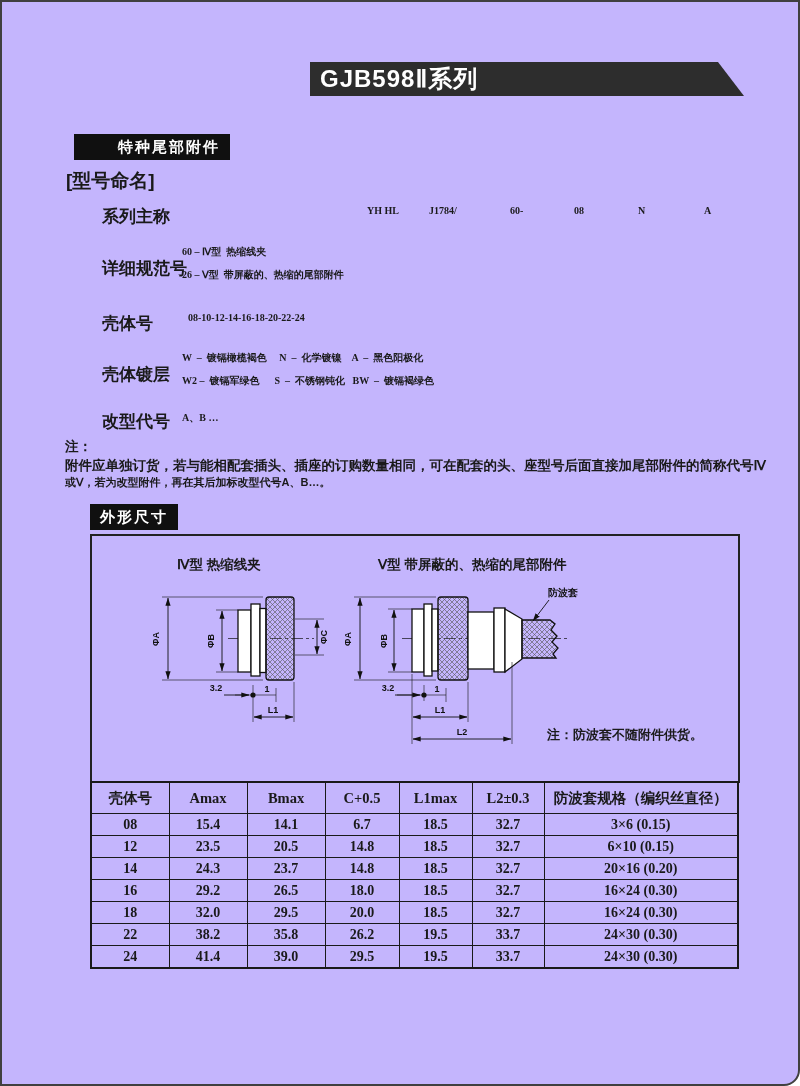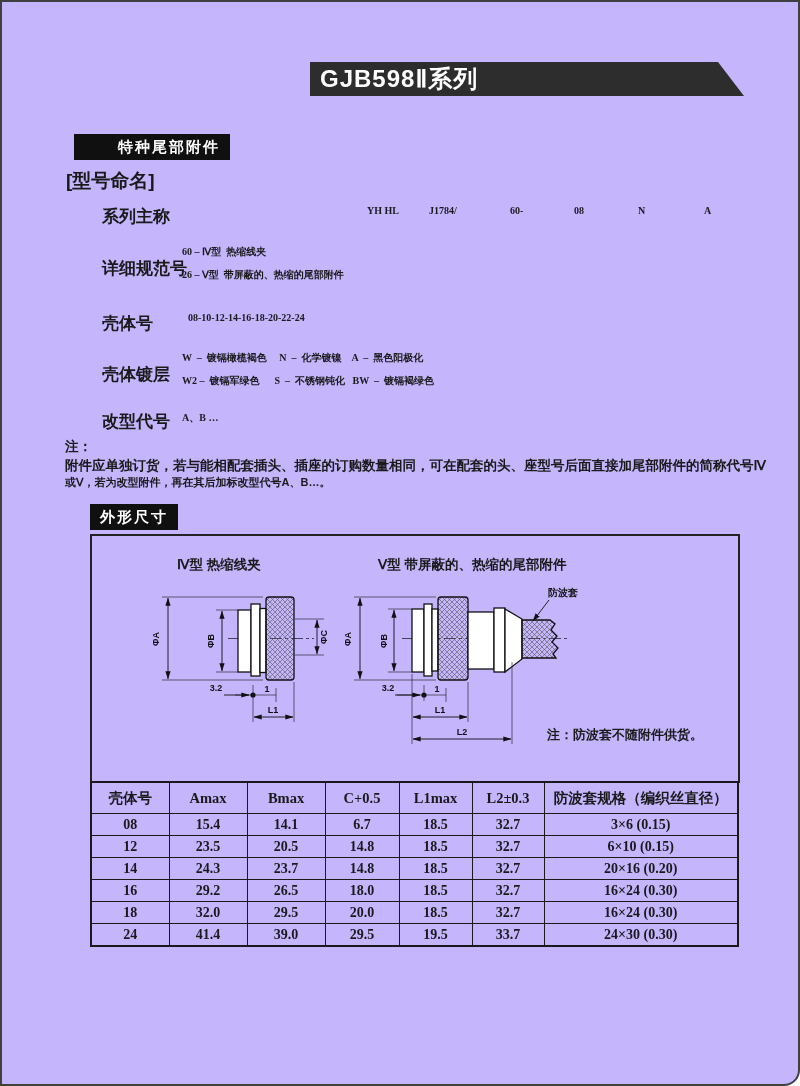--- a/index.html
+++ b/index.html
@@ -278,20 +278,29 @@
         <tr>
           <td>18</td>
           <td>32.0</td>
           <td>29.5</td>
           <td>20.0</td>
           <td>18.5</td>
           <td>32.7</td>
           <td>16×24 (0.30)</td>
         </tr>
         <tr>
+          <td>22</td>
+          <td>38.2</td>
+          <td>35.8</td>
+          <td>26.2</td>
+          <td>19.5</td>
+          <td>33.7</td>
+          <td>24×30 (0.30)</td>
+        </tr>
+        <tr>
           <td>24</td>
           <td>41.4</td>
           <td>39.0</td>
           <td>29.5</td>
           <td>19.5</td>
           <td>33.7</td>
           <td>24×30 (0.30)</td>
         </tr>
       </tbody>
   </table>

